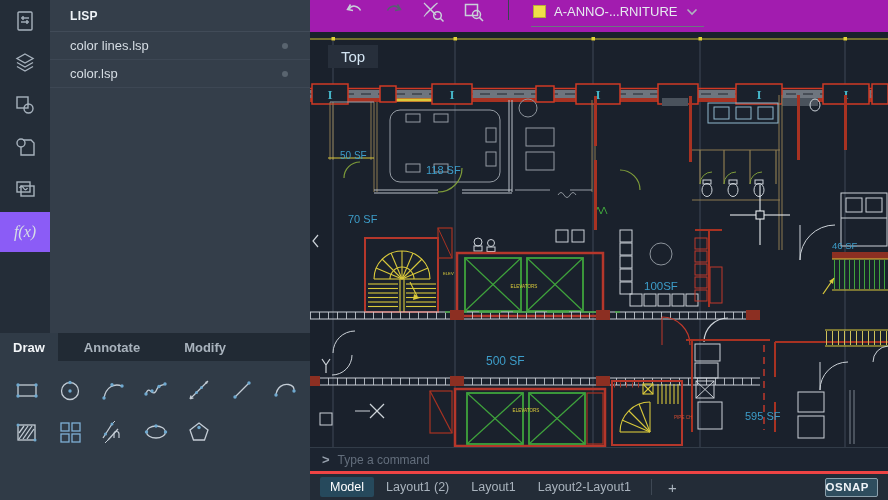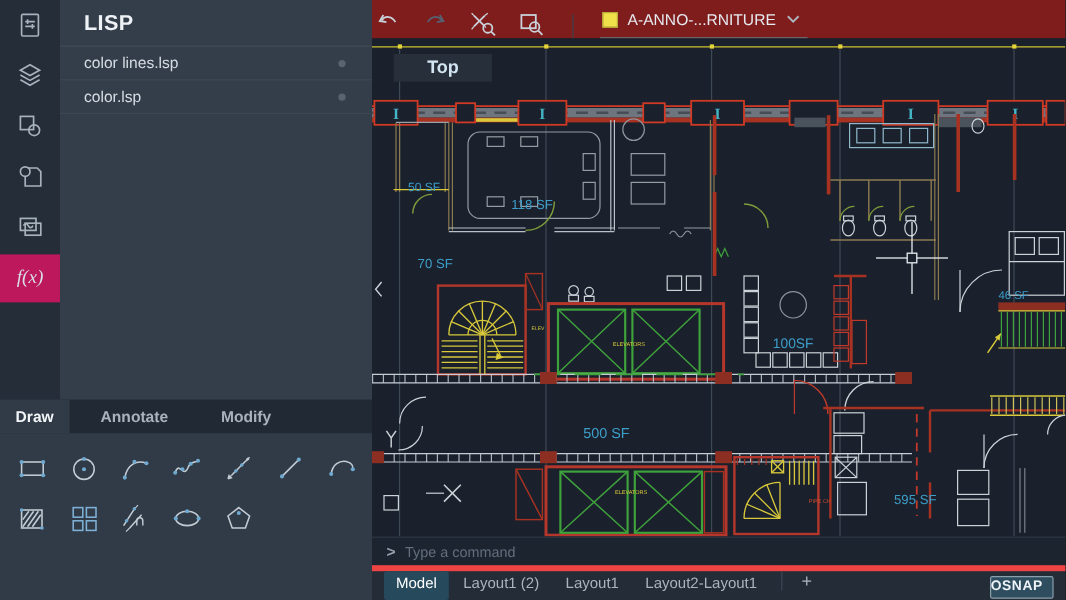--- a/index.html
+++ b/index.html
@@ -5,57 +5,57 @@
   * { margin:0; padding:0; box-sizing:border-box; }
   html,body { width:888px; height:500px; overflow:hidden; background:#1a212c;
               font-family:"Liberation Sans", sans-serif; }
   .app { position:relative; width:888px; height:500px; }
 
   
   .sidebar { position:absolute; left:0; top:0; width:310px; height:500px; background:#343e4a; }
   .rail { position:absolute; left:0; top:0; width:50px; height:333px; background:#242d38; }
   .rail-item { position:absolute; left:0; width:50px; height:38px; display:flex; align-items:center; justify-content:center; cursor:pointer; }
   .rail-item svg { stroke:#a7b2bd; fill:none; stroke-width:1.4; }
-  .rail-item.active { background:#be185d; }
+  .rail-item.active { background:#8b5cf6; }
   .fx-label { font-family:"Liberation Serif", serif; font-style:italic; font-size:16px; color:#d7dee5; }
 
   .panel { position:absolute; left:50px; top:0; width:260px; height:333px; background:#343e4a; }
-  .panel-title { padding:9px 0 8px 20px; font-size:18px; font-weight:bold; color:#eef2f6; letter-spacing:.3px; }
+  .panel-title { padding:9px 0 8px 20px; font-size:12px; font-weight:bold; color:#eef2f6; letter-spacing:.3px; }
   .hr { border-top:1px solid #414b58; }
   .lisp-item { position:relative; height:28px; line-height:28px; padding-left:20px; font-size:13px; color:#d6dde4; cursor:pointer; border-bottom:1px solid #3d4754; }
   .lisp-dot { position:absolute; right:22px; top:11px; width:6px; height:6px; border-radius:50%; background:#59646f; }
   .manage-row { display:flex; align-items:center; gap:7px; padding:8px 0 0 20px; color:#4d9fd0; font-size:13px; font-weight:bold; cursor:pointer; }
 
   .tools { position:absolute; left:0; top:333px; width:310px; height:167px; background:#212a34; }
   .tabrow { position:relative; height:28px; display:flex; align-items:stretch; }
   .tab { display:flex; align-items:center; padding:0 14px; font-size:13px; font-weight:bold; color:#a9b3bd; cursor:pointer; }
   .tab.active { background:#303b47; color:#f2f5f8; padding:0 13px; }
   .toolgrid-wrap { height:139px; background:#303b47; padding:12px 4px 0 6px; }
   .toolgrid7 { display:grid; grid-template-columns:repeat(7,1fr); margin-bottom:8px; }
   .toolgrid7 .tool, .toolgrid5 .tool { display:flex; justify-content:center; align-items:center; height:34px; cursor:pointer; }
   .toolgrid5 { display:grid; grid-template-columns:repeat(7,1fr); }
   .tool svg { stroke:#c3ccd5; fill:none; stroke-width:1.3; }
   .tool .dot { fill:#6fa9cf; stroke:none; }
 
   
   .main { position:absolute; left:310px; top:0; width:578px; height:500px; }
-  .topbar { height:32px; background:#7f1d1d; display:flex; align-items:flex-end; padding-left:1px; gap:16px; }
+  .topbar { height:32px; background:#a21caf; display:flex; align-items:flex-start; padding-left:32px; gap:16px; }
   .tb-icon { width:24px; height:24px; display:flex; align-items:center; justify-content:center; cursor:pointer; }
   .tb-icon svg { fill:none; stroke-width:1.5; }
   .tb-divider { width:1px; height:20px; background:#39434f; margin:0 6px; }
   .layer-ctl { display:flex; align-items:center; gap:8px; border-bottom:1px solid #6b7580; padding:2px 6px 6px 2px; min-width:150px; cursor:pointer; }
   .swatch { width:13px; height:13px; background:#f0e049; border:1px solid #b8ac3a; }
   .layer-label { font-size:13px; color:#e6ebf0; }
   .canvas-wrap { position:relative; height:415px; background:#1a212c; overflow:hidden; }
-  .view-badge { position:absolute; left:18px; top:13px; padding:3px 28px; background:#272f3b; color:#d3e4f2; font-size:15px; font-weight:bold; cursor:pointer; }
+  .view-badge { position:absolute; left:18px; top:13px; padding:3px 13px; background:#272f3b; color:#d3e4f2; font-size:15px; font-weight:normal; cursor:pointer; }
 
   .cmdbar { height:24px; background:#1c2430; border-top:1px solid #323c48; display:flex; align-items:center; padding-left:12px; gap:8px; cursor:text; }
   .cmd-prompt { color:#96a0ac; font-size:13px; font-weight:bold; }
   .cmd-text { color:#636e7c; font-size:12px; }
-  .layoutbar { position:relative; height:29px; background:#232c37; border-top:5px solid #ef4444; display:flex; padding-left:10px; gap:2px; }
+  .layoutbar { position:relative; height:29px; background:#232c37; border-top:3px solid #ef4444; display:flex; align-items:center; padding-left:10px; gap:2px; }
   .ltab { padding:3px 10px; font-size:12.5px; color:#aab4be; cursor:pointer; border-radius:2px; }
   .ltab.active { background:#26495c; color:#ffffff; }
   .lt-div { width:1px; height:16px; background:#3e4854; margin:0 8px; }
   .plus { color:#aab4be; font-size:15px; cursor:pointer; padding:0 6px; }
   .osnap { position:absolute; right:10px; top:4px; padding:2px 8px 3px 0; background:#2e4d5e; border:1px solid #8ba0ac; border-radius:2px; color:#eef3f7; font-size:11.5px; font-weight:bold; letter-spacing:.5px; cursor:pointer; }
 </style>
 </head>
 <body>
 
 <div class="app">

